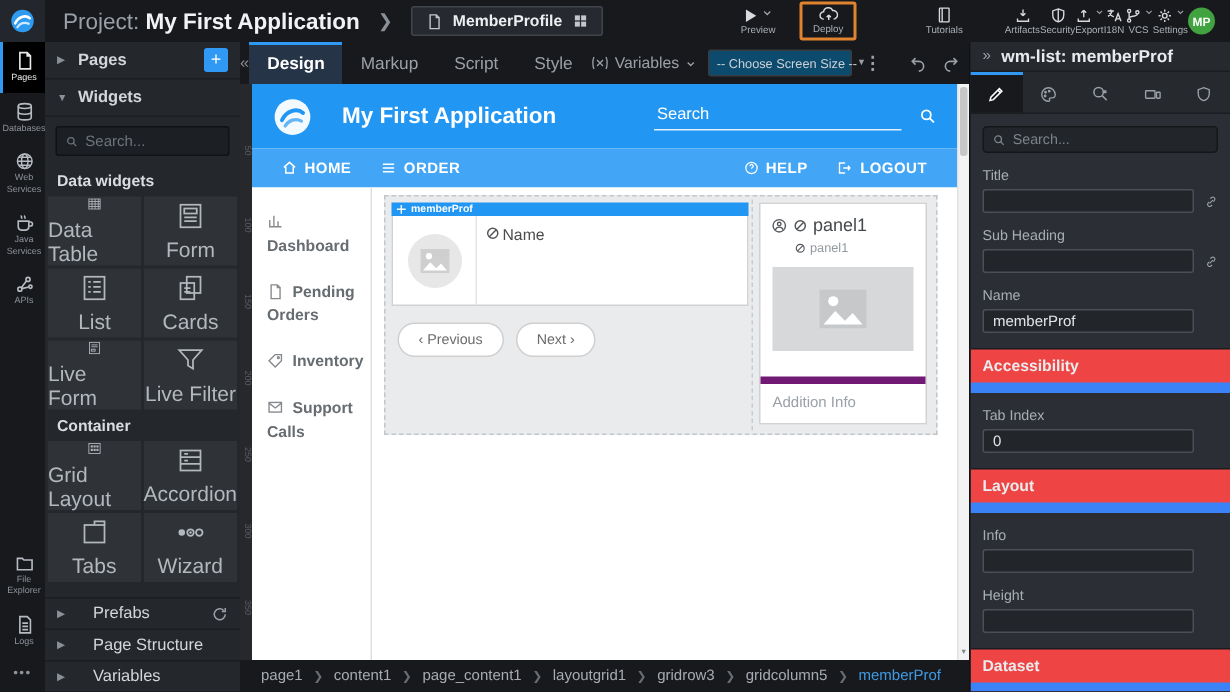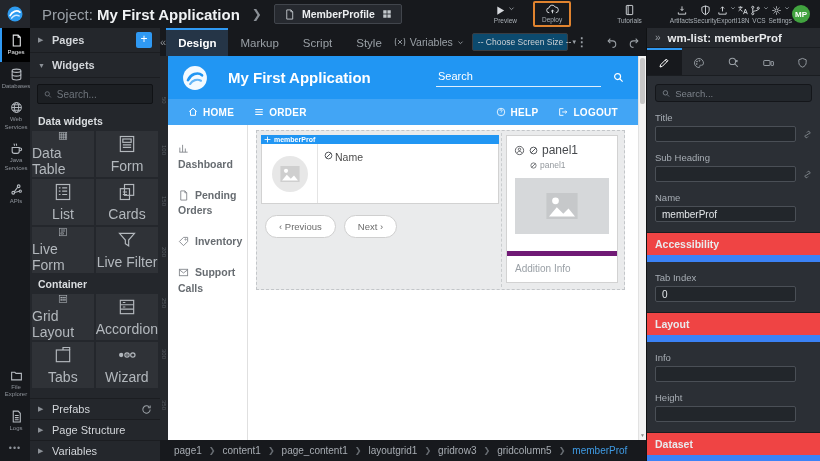--- a/index.html
+++ b/index.html
@@ -51,21 +51,21 @@
     display:flex; align-items:center; gap:5px; padding:0 6px; color:#6e747b; }
   .lp-search input { background:transparent; border:0; outline:0; color:#9aa0a7; font-size:10px; width:100%; }
   .lp-search input::placeholder { color:#6e747b; }
   .grp-label { font-size:10.5px; font-weight:bold; color:#dadde0; padding:5px 8px 4px; flex-shrink:0; }
   .tiles { display:grid; grid-template-columns:1fr 1fr; gap:2px; padding:0 2px; flex-shrink:0; }
   .tile { background:#2f3237; height:46px; display:flex; flex-direction:column; align-items:center;
     justify-content:center; gap:4px; cursor:grab; }
   .tile .tlabel { font-size:14px; color:#b3b8bd; }
   .tile svg { stroke:#b3b8bd; }
   .lp-bottom { margin-top:auto; flex-shrink:0; }
-  .lp-acc { height:21px; border-top:1px solid #1b1d21; display:flex; align-items:center; gap:6px;
+  .lp-acc { height:21px; border-top:1px solid #1b1d21; display:flex; align-items:center; gap:16px;
     padding:0 8px; background:#24272c; cursor:pointer; }
   .lp-acc .caret { color:#8b9096; font-size:7px; width:8px; }
   .lp-acc .alabel { font-size:11px; color:#d3d6da; flex:1; }
 
   
   .center { flex:1; display:flex; flex-direction:column; min-width:0; }
   .toolbar { height:28px; background:#17191d; display:flex; align-items:center; flex-shrink:0; }
   .collapse-btn { width:16px; text-align:center; color:#8b9096; font-size:11px; cursor:pointer; }
   .ctab { height:28px; display:flex; align-items:center; padding:0 12px; font-size:11.5px; color:#9aa0a6;
     border-top:2px solid transparent; cursor:pointer; }

